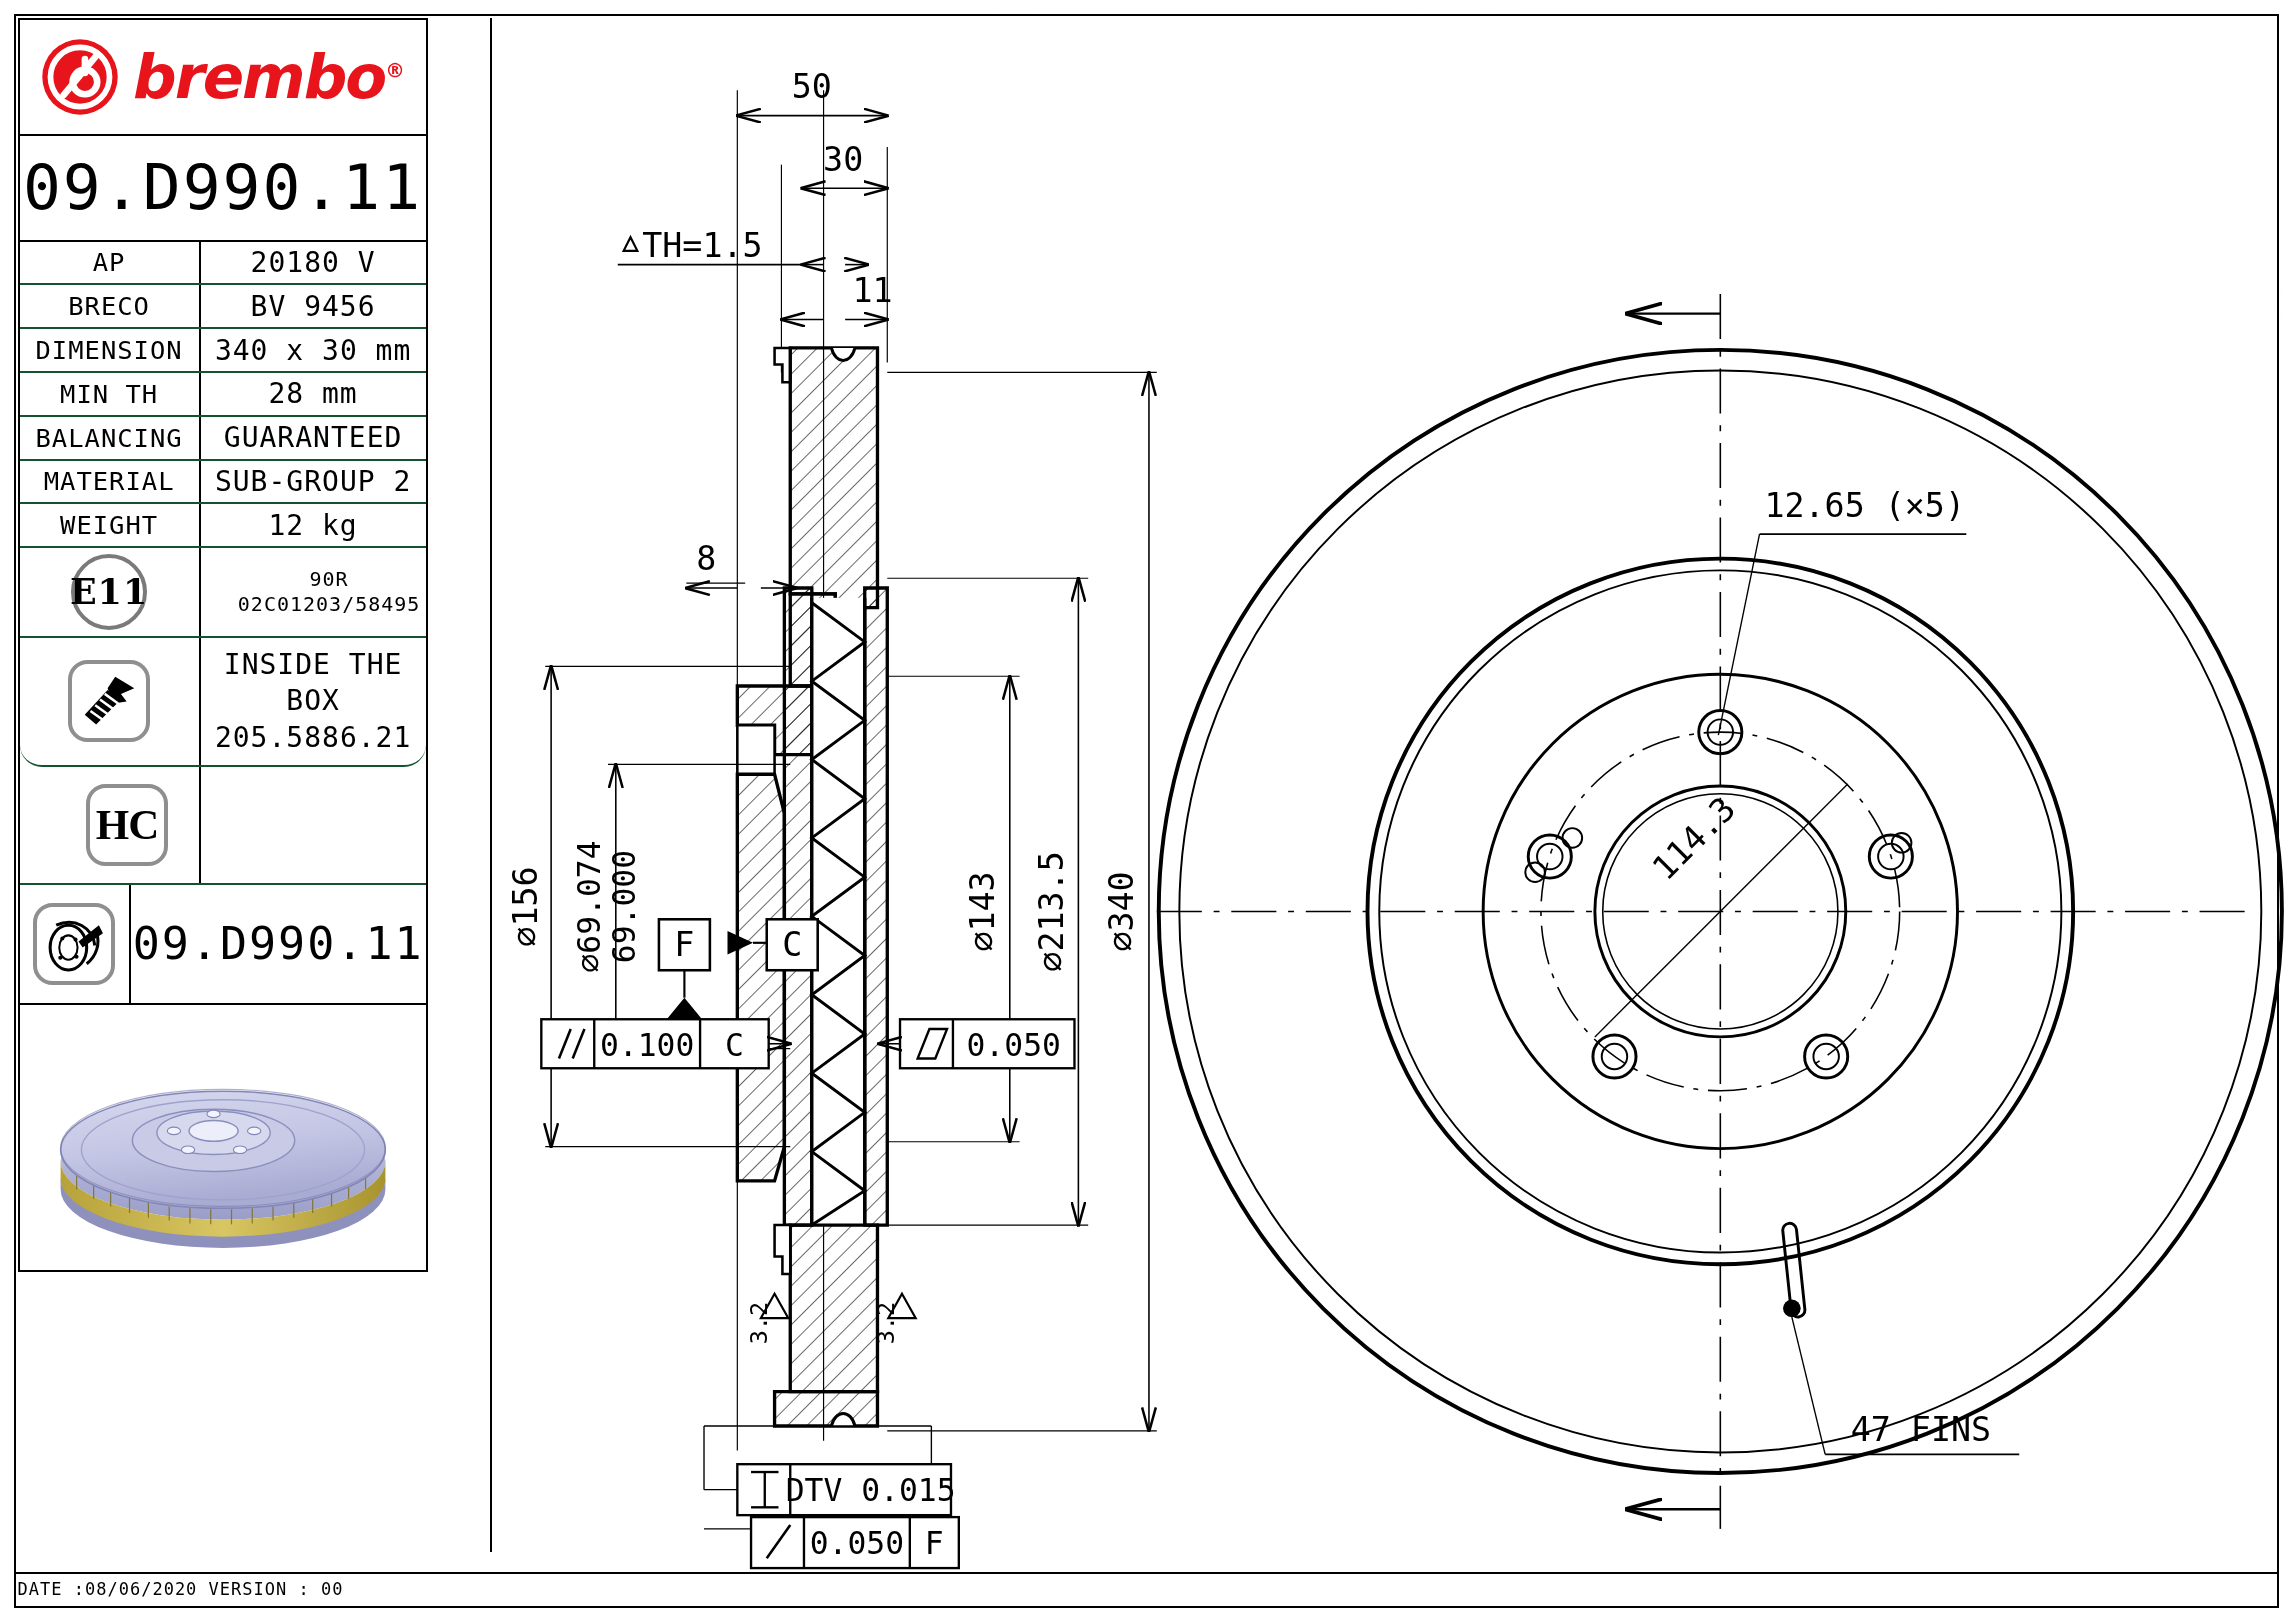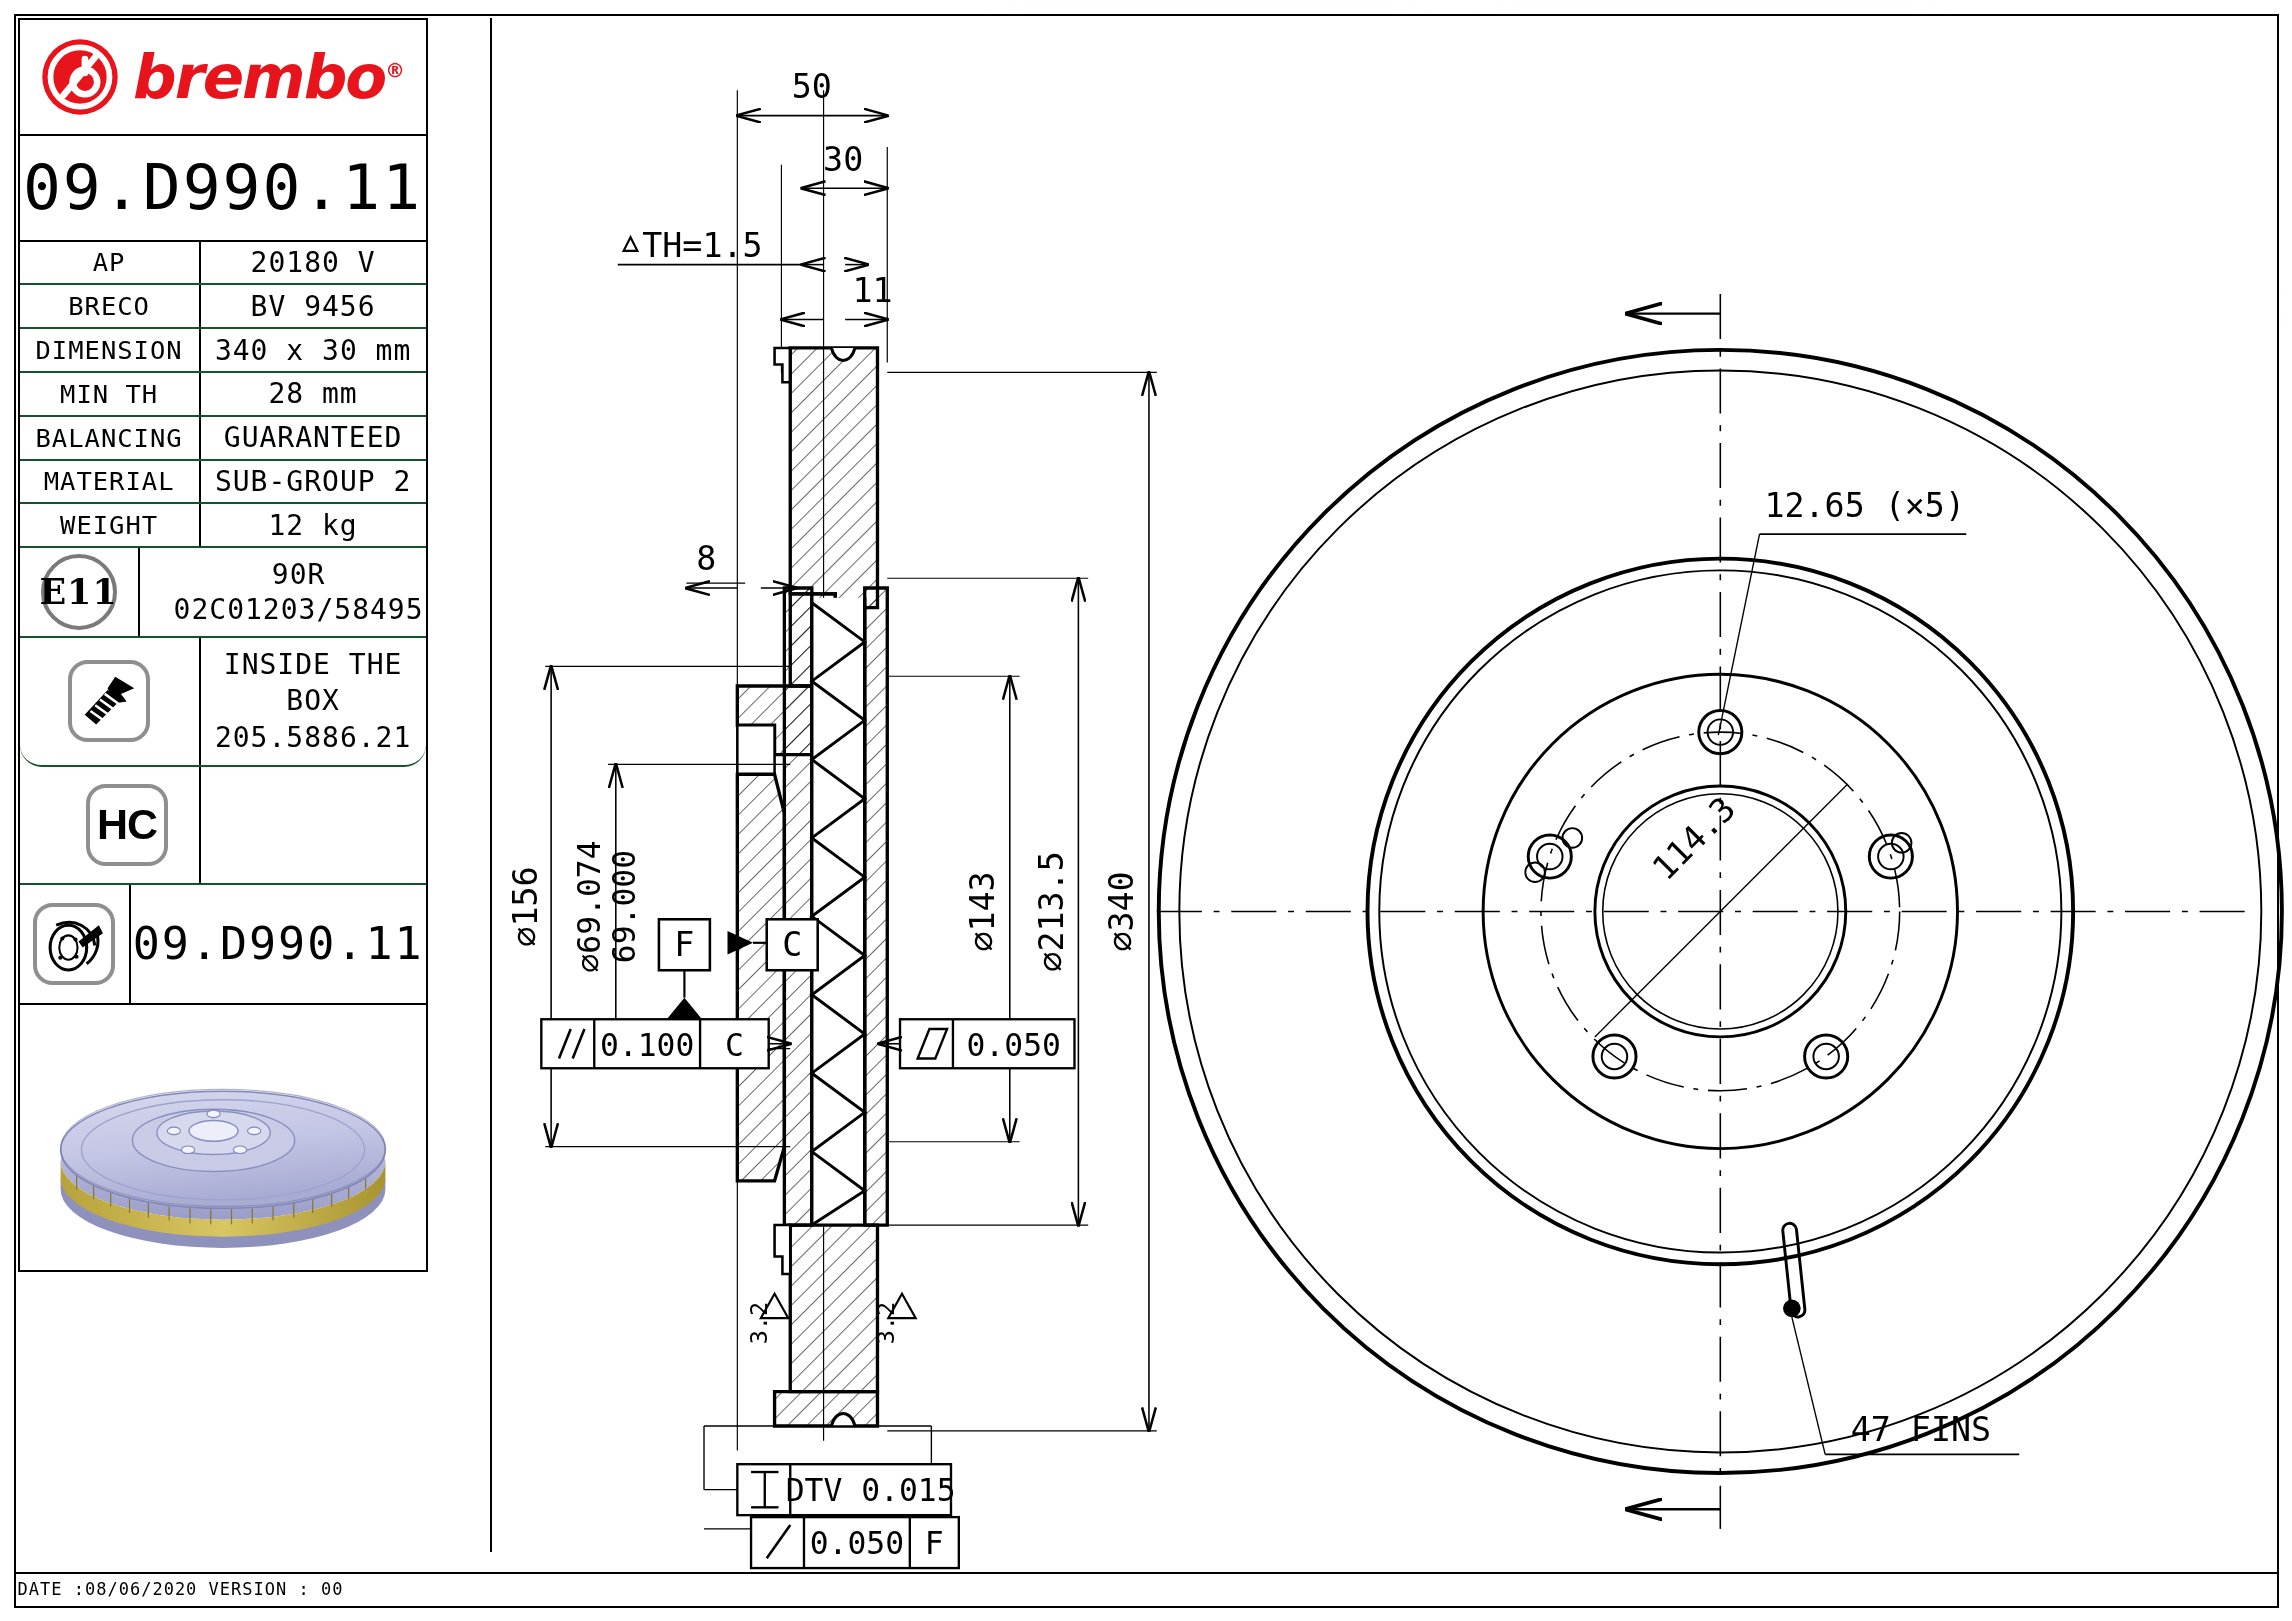--- a/index.html
+++ b/index.html
@@ -58,28 +58,28 @@
   #pnrow { height:106px; border-bottom:2.9px solid #000;
            display:flex; align-items:center; justify-content:center; }
   #pnrow span { font-size:63px; letter-spacing:2px; }
 
   
   .emark-circle {
     width:76px; height:76px; border:4.9px solid #7a7a7a; border-radius:50%;
     display:flex; align-items:center; justify-content:center;
     font-family:"DejaVu Serif", serif; font-weight:bold; font-size:35px;
   }
-  .emark-text { font-size:28px; line-height:1.25; text-align:center; letter-spacing:1px;margin-left:32px; }
+  .emark-text { font-size:20px; line-height:1.25; text-align:center; letter-spacing:1px;margin-left:32px; }
 
   
   .badge {
     width:82px; height:82px; border:4.9px solid #8f8f8f; border-radius:19.6px;
     display:flex; align-items:center; justify-content:center; background:#fff;
   }
-  .badge.hc { font-family:Liberation Sans, sans-serif; font-weight:bold;
+  .badge.hc { font-family:Liberation Serif, serif; font-weight:bold;
               font-size:43px; letter-spacing:-1px;margin-left:36px; }
 
   .pnsmall { font-size:45px; letter-spacing:2px; }
 
   
   #photocell { height:265px; display:flex; align-items:center; justify-content:center; }
 
   
   #footer {
     position:absolute; left:17.6px; bottom:22px;

